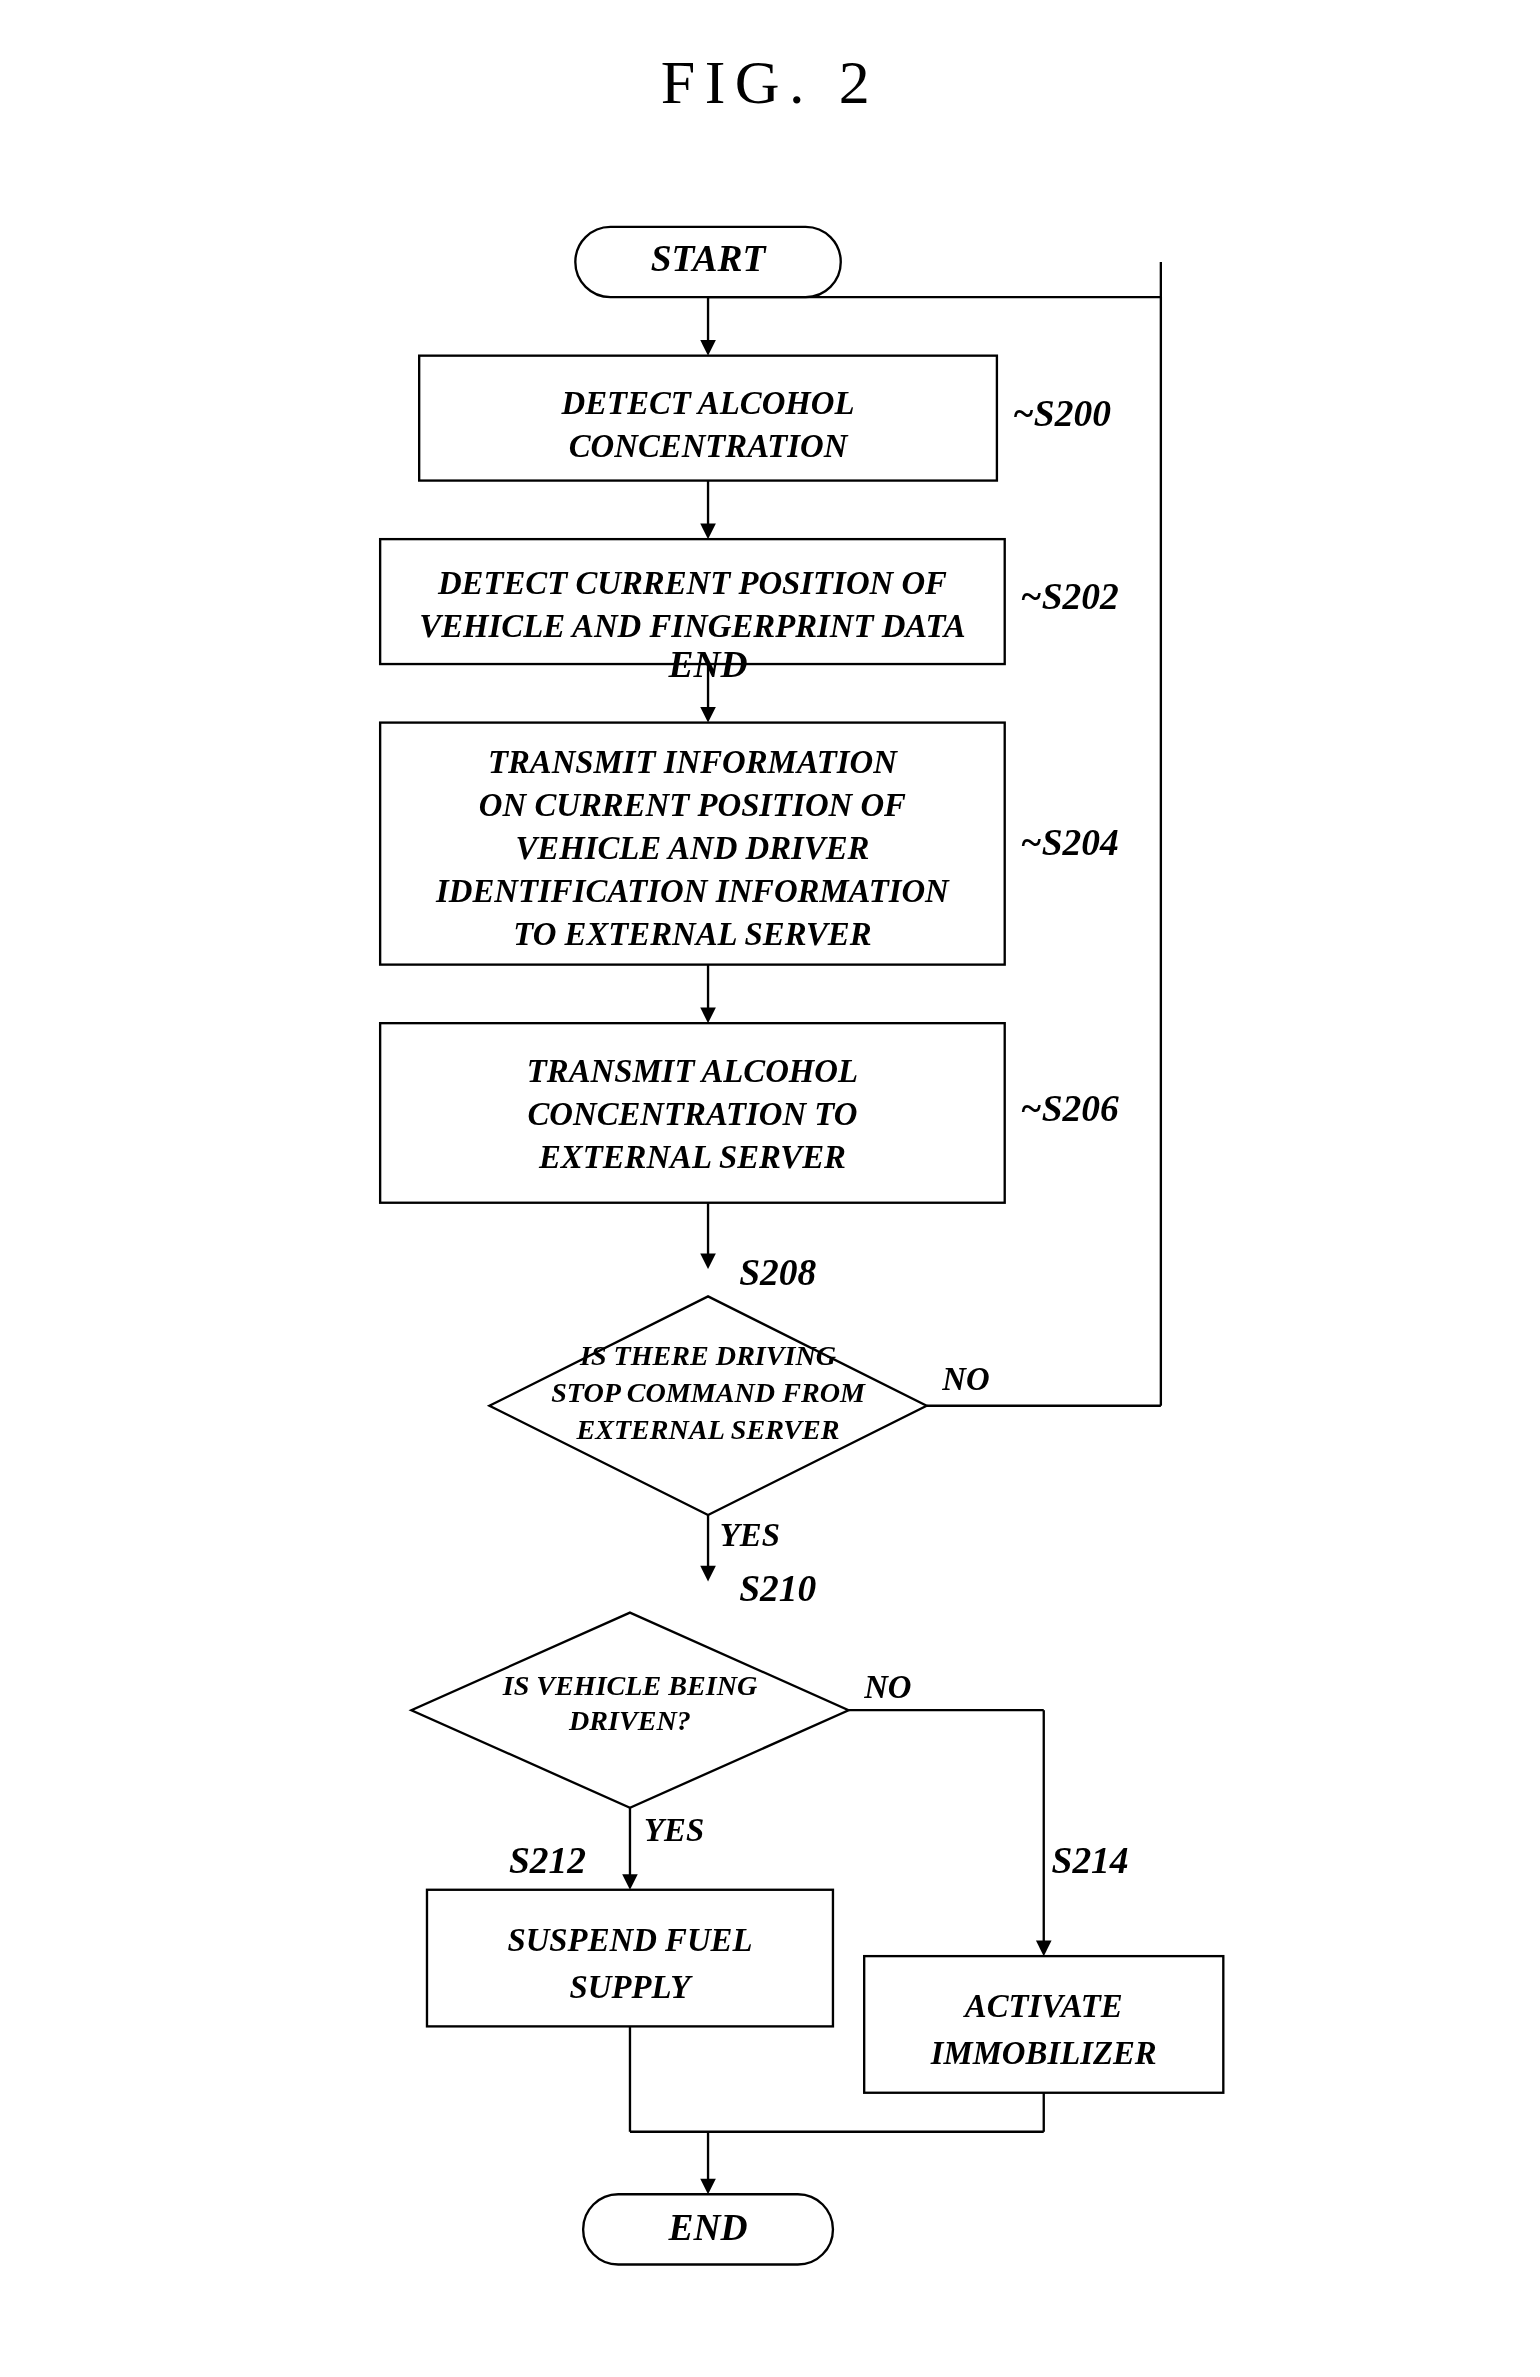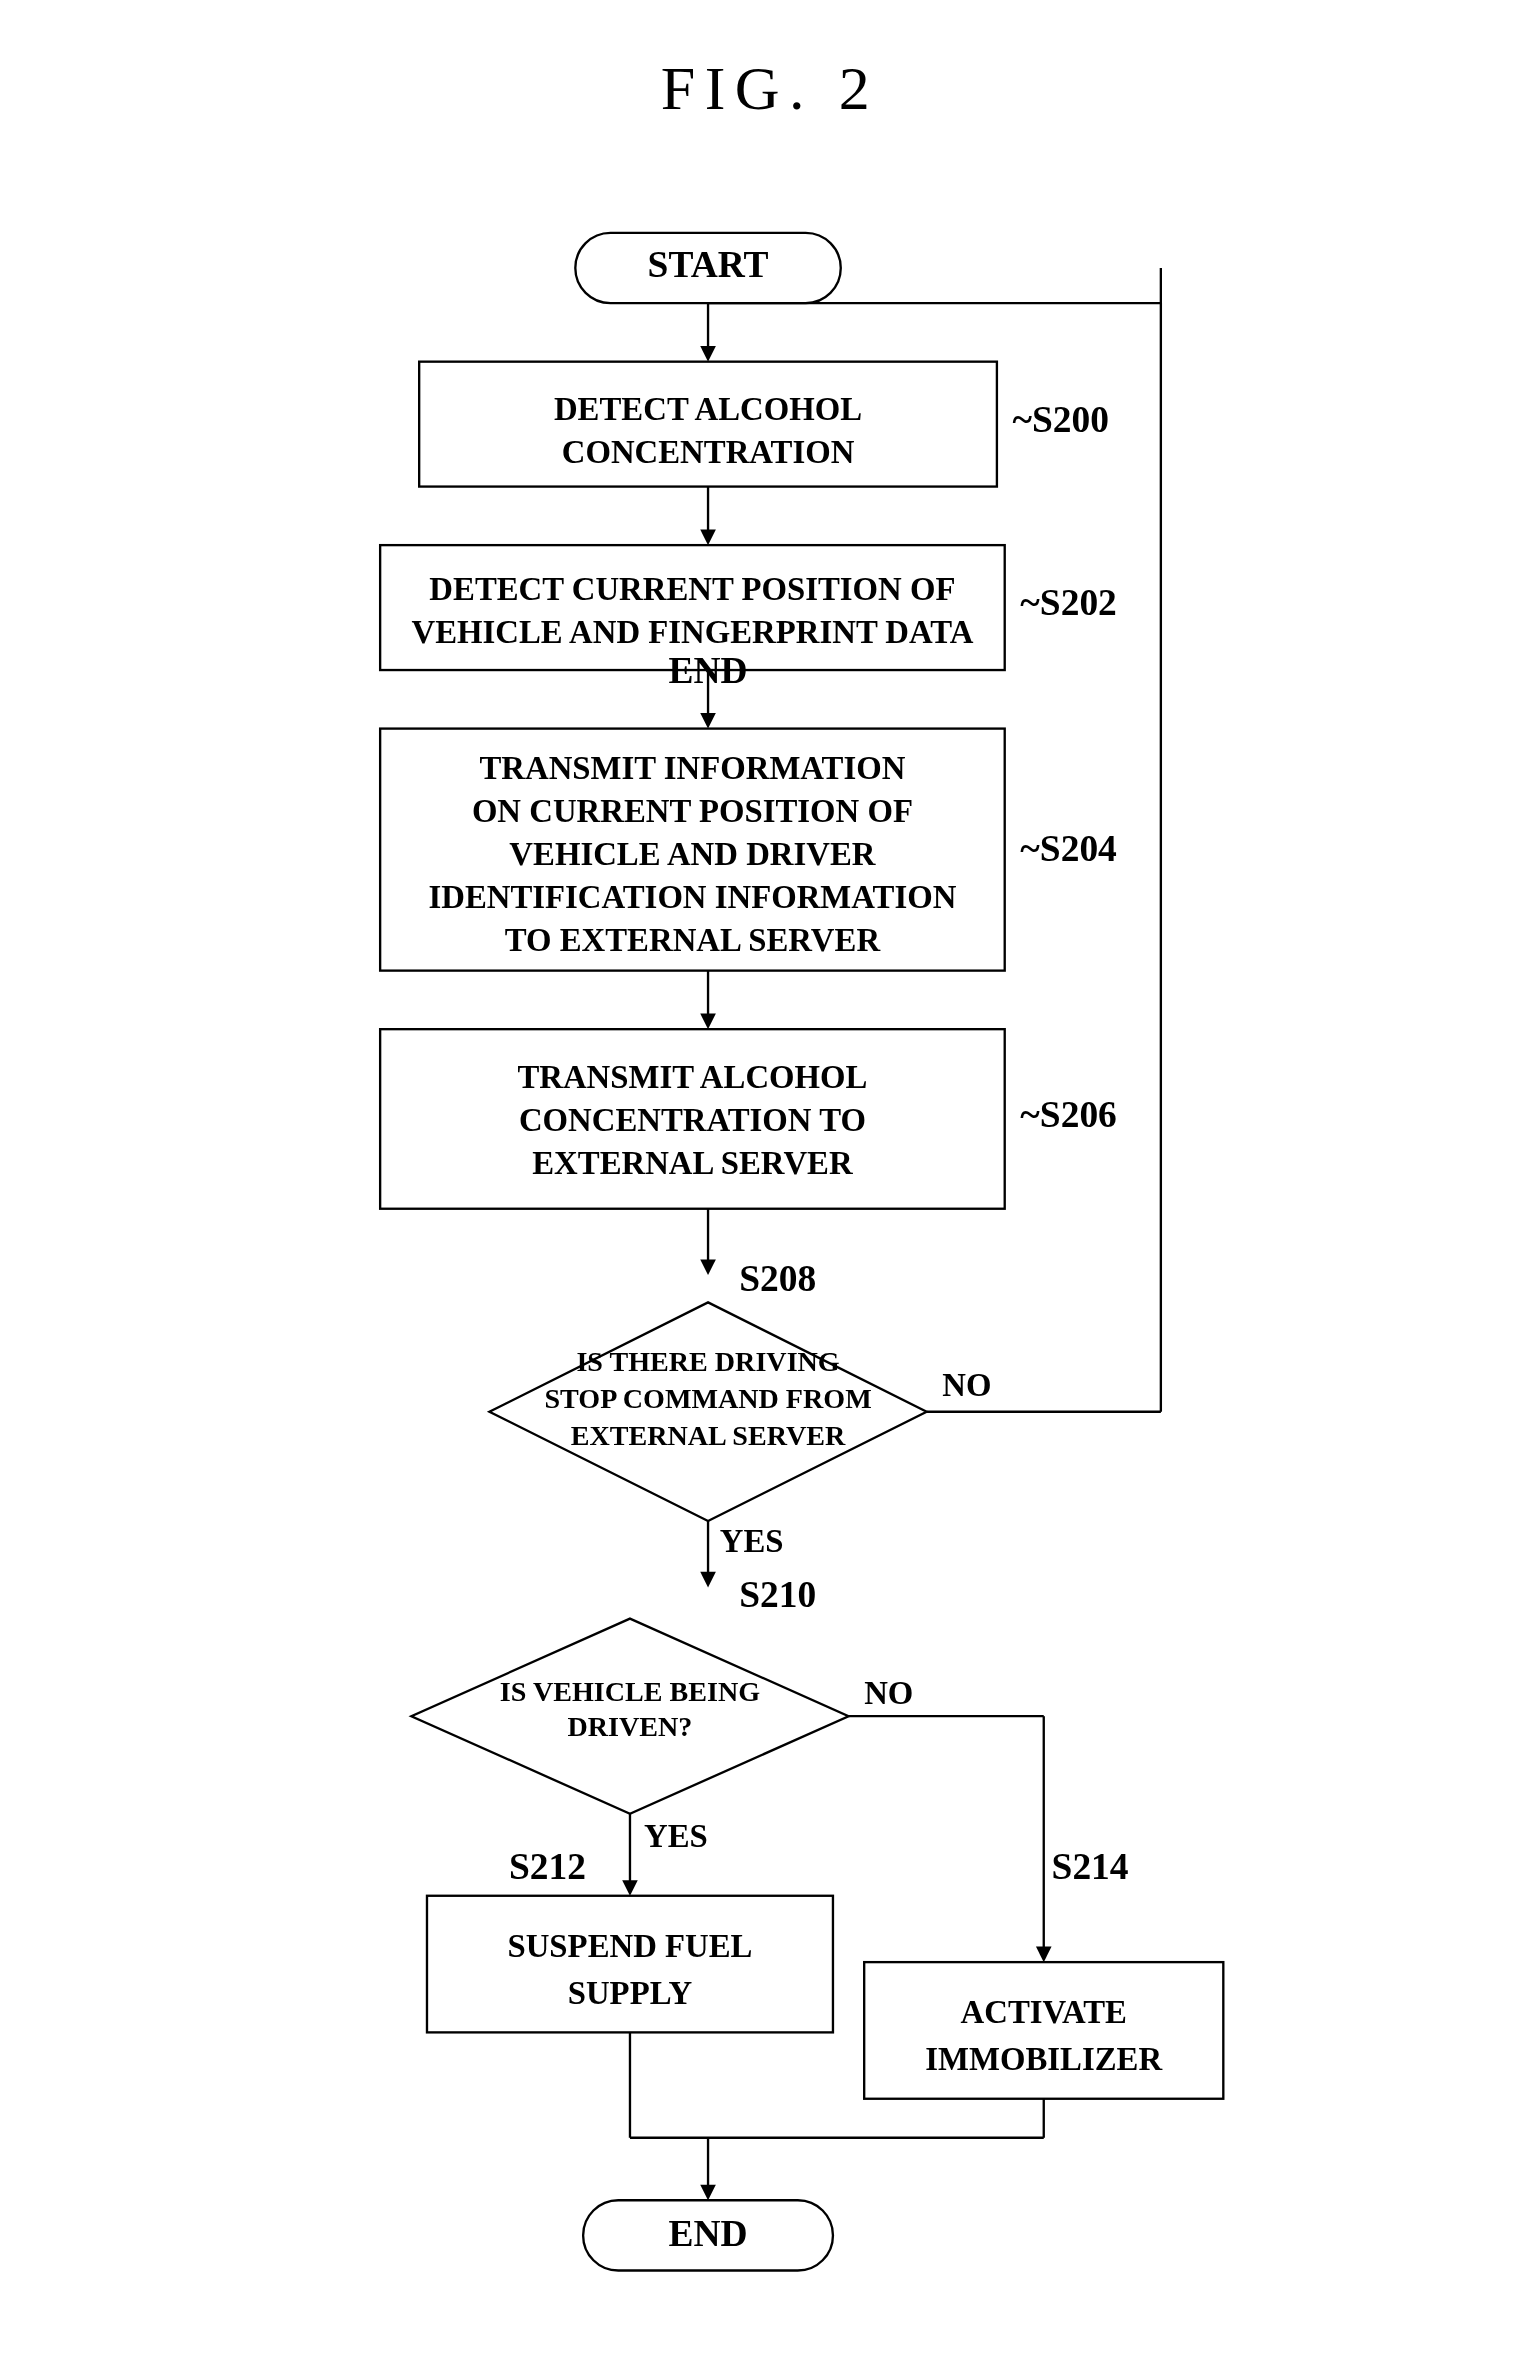--- a/index.html
+++ b/index.html
@@ -19,35 +19,35 @@
 
     .page-container {
       width: 1540px;
       min-height: 2377px;
       background: #ffffff;
       position: relative;
       display: flex;
       flex-direction: column;
       align-items: center;
       padding-top: 47px;
-      justify-content: center;
     }
 
     .figure-title {
       font-size: 62px;
       font-weight: normal;
       letter-spacing: 9.4px;
       margin-bottom: 62px;
       font-family: 'Times New Roman', Times, serif;
     }
 
     
     .flowchart-svg-container {
       position: relative;
       width: 1093px;
+      font-style: italic;
     }
 
     svg.main-flow {
       display: block;
     }
   </style>
 </head>
 <body>
 
 <div class="page-container">

